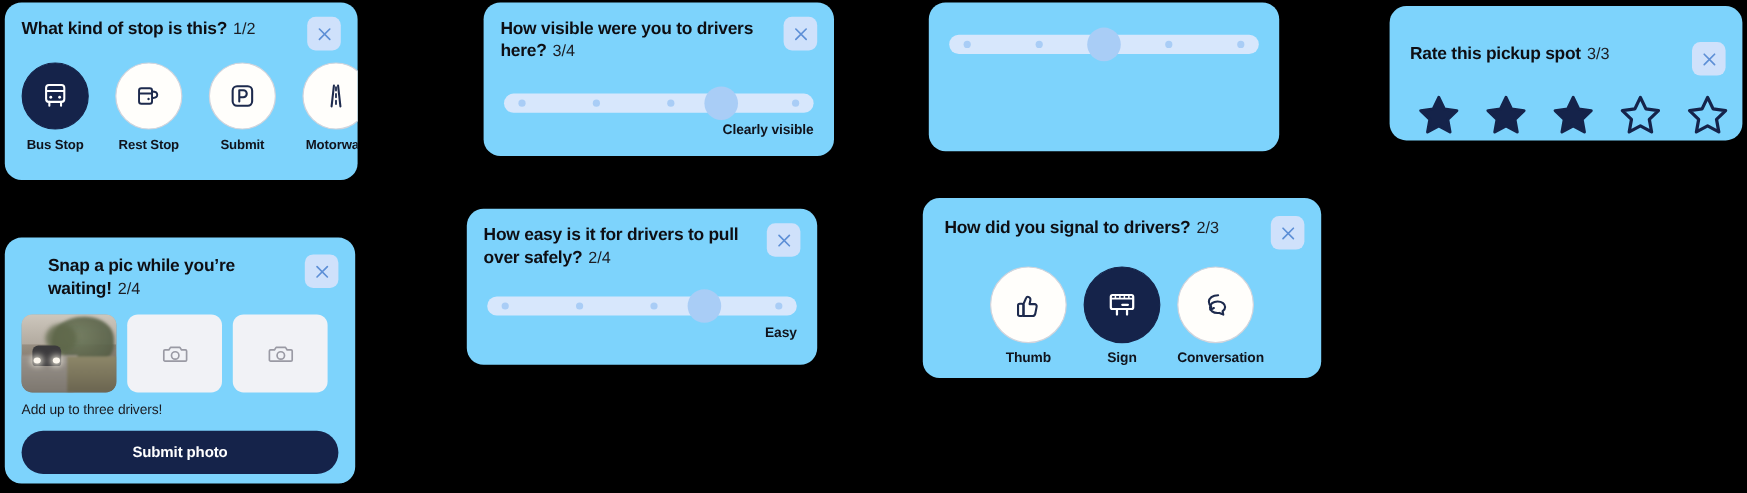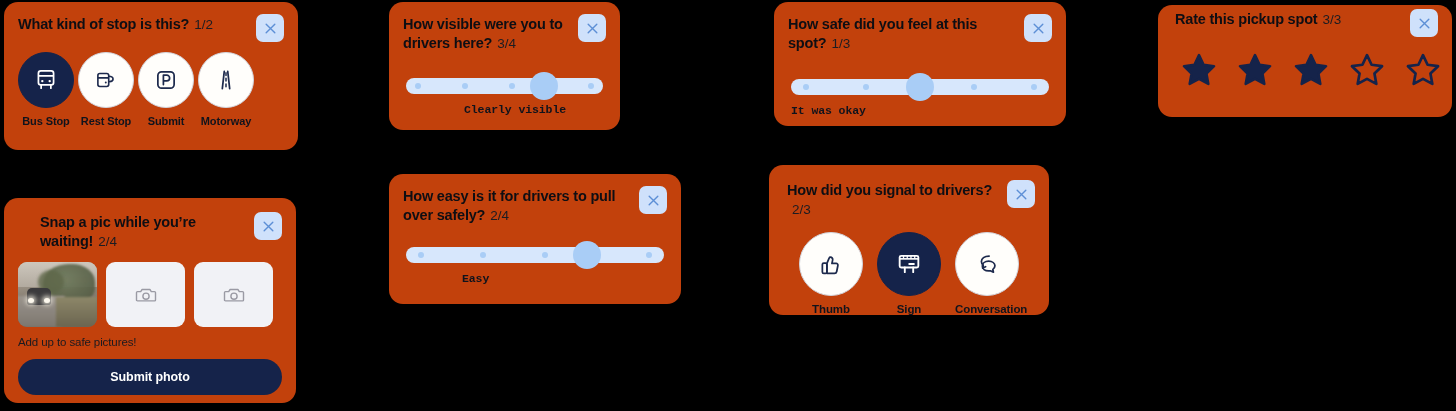--- a/index.html
+++ b/index.html
@@ -4,21 +4,21 @@
 <style>
   html,body{margin:0;padding:0;}
   body{
     width:1456px;height:411px;background:#000;overflow:hidden;
     font-family:"Liberation Sans",sans-serif;
     -webkit-font-smoothing:antialiased;
   }
   .stage{position:relative;width:1456px;height:411px;}
 
   .card{
-    position:absolute;background:#c2410c;border-radius:14px;
+    position:absolute;background:#7dd3fc;border-radius:14px;
     box-shadow:0 3px 10px rgba(0,0,0,.55), 0 1px 3px rgba(0,0,0,.4);
     box-sizing:border-box;overflow:hidden;
   }
 
   
   .card-head{
     display:flex;align-items:flex-start;justify-content:space-between;
     gap:8px;padding:13px 14px 0 14px;
   }
   .q-wrap{display:block;padding-right:4px;}
@@ -31,21 +31,21 @@
     display:inline;white-space:nowrap;
   }
   .close-btn{
     flex:0 0 auto;width:28px;height:28px;border-radius:7px;background:#cfe1fb;
     border:none;display:flex;align-items:center;justify-content:center;
     cursor:pointer;padding:0;margin-top:-1px;
   }
   .close-btn svg{display:block;}
 
   
-  .opt-row{display:flex;gap:4px;padding:10px 14px 0 14px;}
+  .opt-row{display:flex;gap:22px;padding:10px 14px 0 14px;}
   .opt{width:56px;flex:0 0 auto;text-align:center;cursor:pointer;}
   .opt-circle{
     width:56px;height:56px;border-radius:50%;border:1.3px solid #d2d4dc;
     background:#fffefb;display:flex;align-items:center;justify-content:center;
     box-sizing:border-box;
   }
   .opt.selected .opt-circle{background:#15234a;border-color:#15234a;}
   .opt-label{
     margin-top:7px;font-size:11px;font-weight:bold;color:#10131c;
     letter-spacing:-.1px;white-space:nowrap;
@@ -66,21 +66,21 @@
   .tick{
     position:absolute;width:6px;height:6px;border-radius:50%;
     background:#a9cdf6;transform:translateX(-50%);
   }
   .thumb{
     position:absolute;width:28px;height:28px;border-radius:50%;
     background:#a9cdf6;transform:translate(-50%,0);top:-6px;cursor:grab;
   }
   .slider-caption{
     margin-top:9px;font-size:11.5px;font-weight:bold;color:#10131c;
-    text-align:left;letter-spacing:-.1px;font-family:Liberation Mono, monospace;
+    text-align:right;letter-spacing:-.1px;
   }
 
   
   .stars{display:flex;gap:18px;padding:14px 22px 0 22px;}
   .star{cursor:pointer;line-height:0;}
 
   
   .photo-row{display:flex;gap:9px;padding:12px 14px 0 14px;}
   .photo-tile{
     width:79px;height:65px;border-radius:9px;background:#f1f2f6;
@@ -227,25 +227,25 @@
         </svg>
       </div>
       <div class="photo-tile">
         <svg width="24" height="24" viewBox="0 0 24 24">
           <path d="M3.5 8.6h3.2l1.4-2.1h7.8l1.4 2.1h3.2a1 1 0 0 1 1 1v7.3a1 1 0 0 1-1 1H3.5a1 1 0 0 1-1-1V9.6a1 1 0 0 1 1-1z" fill="none" stroke="#9a9aa4" stroke-width="1.4" stroke-linejoin="round"></path>
           <circle cx="12" cy="13.2" r="3.1" fill="none" stroke="#9a9aa4" stroke-width="1.4"></circle>
         </svg>
       </div>
     </div>
 
-    <div class="photo-hint">Add up to safe pictures!</div>
+    <div class="photo-hint">Add up to three drivers!</div>
     <button class="submit-btn">Submit photo</button>
   </div>
 
-  <div class="card" style="left:389px;top:2px;width:231px;height:128px;">
+  <div class="card" style="left:403px;top:2px;width:292px;height:128px;">
     <div class="card-head">
       <div class="q-wrap">
         <span class="q-title">How visible were you to drivers here?</span><span class="q-count">3/4</span>
       </div>
       <button class="close-btn">
         <svg width="15" height="15" viewBox="0 0 16 16">
           <path d="M3.4 3.4 L12.6 12.6 M12.6 3.4 L3.4 12.6" stroke="#5d8fd6" stroke-width="1.5" stroke-linecap="round" fill="none"></path>
         </svg>
       </button>
     </div>
@@ -278,43 +278,32 @@
           <span class="tick" style="left:30%"></span>
         <span class="tick" style="left:54%"></span>
           <span class="tick" style="left:94%"></span>
         <span class="thumb" style="left:70%"></span>
       </div>
       <div class="slider-caption" style="padding-left:56px;">Easy</div>
     </div>
   </div>
 
   <div class="card" style="left:774px;top:2px;width:292px;height:124px;">
-    <div class="card-head">
-      <div class="q-wrap">
-        <span class="q-title">How safe did you feel at this spot?</span><span class="q-count">1/3</span>
-      </div>
-      <button class="close-btn">
-        <svg width="15" height="15" viewBox="0 0 16 16">
-          <path d="M3.4 3.4 L12.6 12.6 M12.6 3.4 L3.4 12.6" stroke="#5d8fd6" stroke-width="1.5" stroke-linecap="round" fill="none"></path>
-        </svg>
-      </button>
-    </div>
     <div class="slider-area" style="padding-top:27px;">
       <div class="track">
         <span class="tick" style="left:6%"></span>
           <span class="tick" style="left:29%"></span>
         <span class="tick" style="left:71%"></span>
           <span class="tick" style="left:94%"></span>
         <span class="thumb" style="left:50%"></span>
       </div>
-      <div class="slider-caption">It was okay</div>
-    </div>
-  </div>
-
-  <div class="card" style="left:769px;top:165px;width:280px;height:150px;">
+    </div>
+  </div>
+
+  <div class="card" style="left:769px;top:165px;width:332px;height:150px;">
     <div class="card-head" style="padding:16px 14px 0 18px;">
       <div class="q-wrap">
         <span class="q-title">How did you signal to drivers?</span><span class="q-count">2/3</span>
       </div>
       <button class="close-btn">
         <svg width="15" height="15" viewBox="0 0 16 16">
           <path d="M3.4 3.4 L12.6 12.6 M12.6 3.4 L3.4 12.6" stroke="#5d8fd6" stroke-width="1.5" stroke-linecap="round" fill="none"></path>
         </svg>
       </button>
     </div>
@@ -349,21 +338,21 @@
             <path d="M13.8 5.2c-4 0-6.6 2-6.6 4.7 0 1.2.6 2.3 1.6 3.1l-.5 2.5 2.5-1.2" fill="none" stroke="#1d2a4d" stroke-width="1.5" stroke-linecap="round" stroke-linejoin="round"></path>
             <path d="M13.4 9.6c3.2 0 5.4 1.8 5.4 4 0 1.2-.7 2.3-1.8 3l.5 2.4-2.7-1.2a8 8 0 0 1-1.4.1c-3.2 0-5.4-1.8-5.4-4.1s2.2-4.2 5.4-4.2z" fill="none" stroke="#1d2a4d" stroke-width="1.5" stroke-linejoin="round"></path>
           </svg>
         </div>
         <div class="opt-label">Conversation</div>
       </div>
     </div>
   </div>
 
   <div class="card" style="left:1158px;top:5px;width:294px;height:112px;">
-    <div class="card-head" style="padding:5px 14px 0 17px;">
+    <div class="card-head" style="padding:31px 14px 0 17px;">
       <div class="q-wrap">
         <span class="q-title">Rate this pickup spot</span><span class="q-count">3/3</span>
       </div>
       <button class="close-btn">
         <svg width="15" height="15" viewBox="0 0 16 16">
           <path d="M3.4 3.4 L12.6 12.6 M12.6 3.4 L3.4 12.6" stroke="#5d8fd6" stroke-width="1.5" stroke-linecap="round" fill="none"></path>
         </svg>
       </button>
     </div>
 

